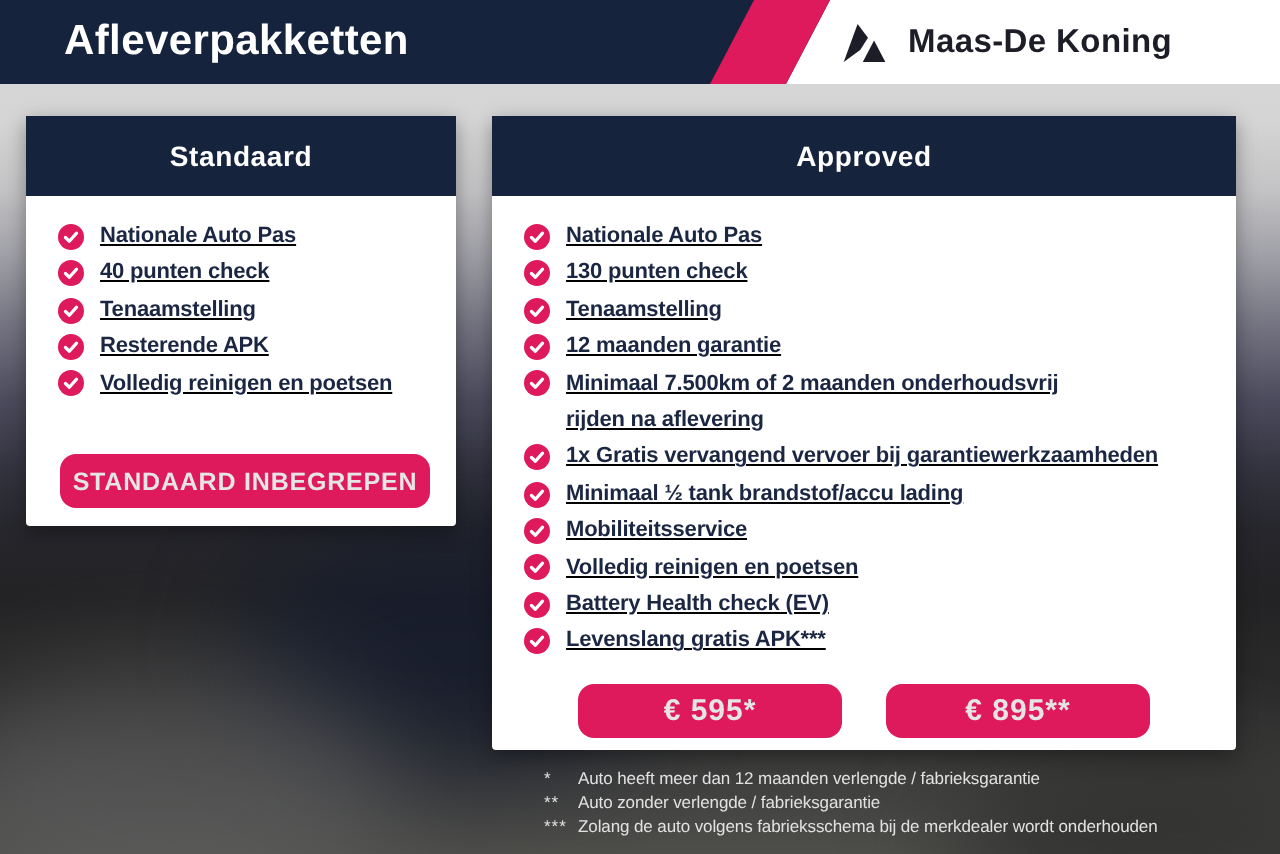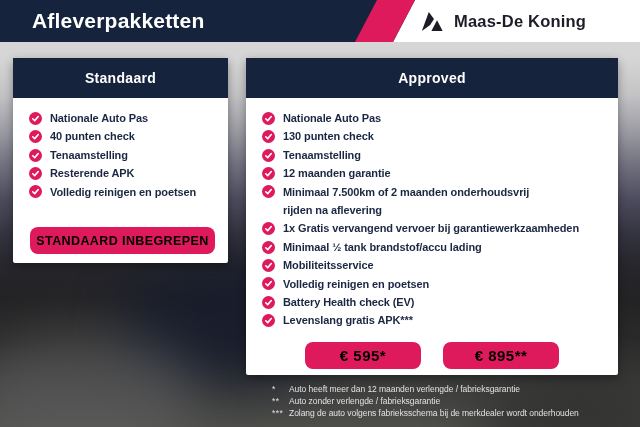--- a/index.html
+++ b/index.html
@@ -29,33 +29,33 @@
   .brand-name{font-size:16.5px;font-weight:bold;color:var(--ink);letter-spacing:.2px;}
 
   
   .card{position:absolute;background:#fff;border-radius:2px;
     box-shadow:0 3px 10px rgba(0,0,0,.35);z-index:4;}
   .card-std{left:13px;top:58px;width:215px;height:205px;}
   .card-app{left:246px;top:58px;width:372px;height:317px;}
   .card-head{height:40px;background:var(--navy);color:#fff;font-size:14px;font-weight:bold;
     display:flex;align-items:center;justify-content:center;letter-spacing:.3px;}
   .feat-list{padding:11px 8px 0 16px;}
-  .frow{display:flex;align-items:flex-start;}
+  .frow{display:flex;align-items:flex-start;text-decoration:underline;}
   .check{flex:0 0 13px;width:13px;height:13px;margin:2.8px 8px 0 0;color:var(--pink);}
   .check svg{display:block;width:13px;height:13px;}
   .ftxt{font-size:11px;line-height:18.4px;font-weight:bold;color:var(--text);letter-spacing:-.1px;}
   .l2{display:block;}
 
-  .btn{background:var(--pink);color:#000000;font-weight:bold;border-radius:8px;
+  .btn{background:var(--pink);color:#e5e5e5;font-weight:bold;border-radius:8px;
     display:flex;align-items:center;justify-content:center;cursor:pointer;}
   .std-btn{position:absolute;left:17px;top:169px;width:185px;height:27px;
     font-size:12.5px;letter-spacing:.4px;}
   .price-row{position:absolute;left:0;right:0;top:284px;display:flex;
     justify-content:center;gap:22px;}
-  .price-btn{width:116px;height:27px;font-size:15px;letter-spacing:.5px;}
+  .price-btn{width:132px;height:27px;font-size:15px;letter-spacing:.5px;}
 
   
   .footnotes{position:absolute;left:272px;top:383px;z-index:4;}
   .fn-row{display:flex;font-size:8.5px;line-height:12px;color:var(--footnote);letter-spacing:-.05px;}
   .fn-marker{flex:0 0 17px;letter-spacing:.5px;}
 </style>
 </head>
 <body>
 
 <div class="canvas">

